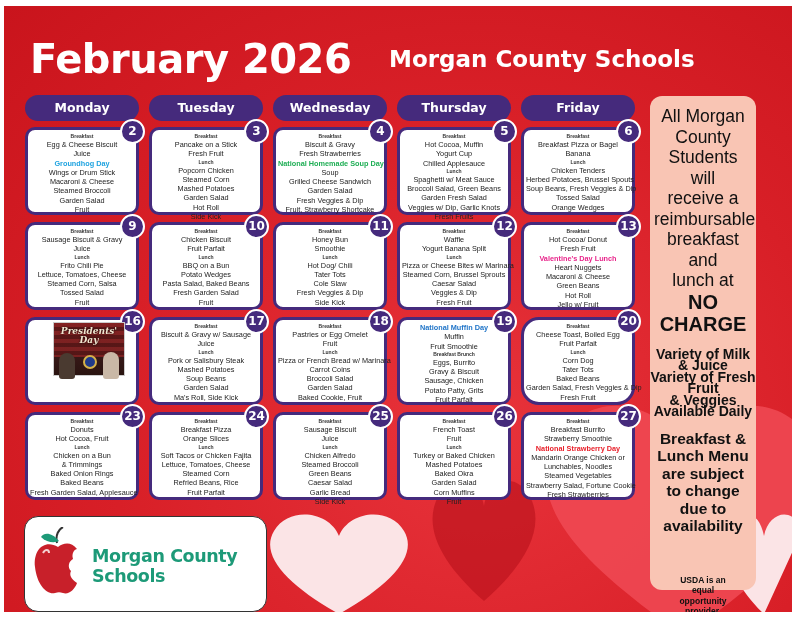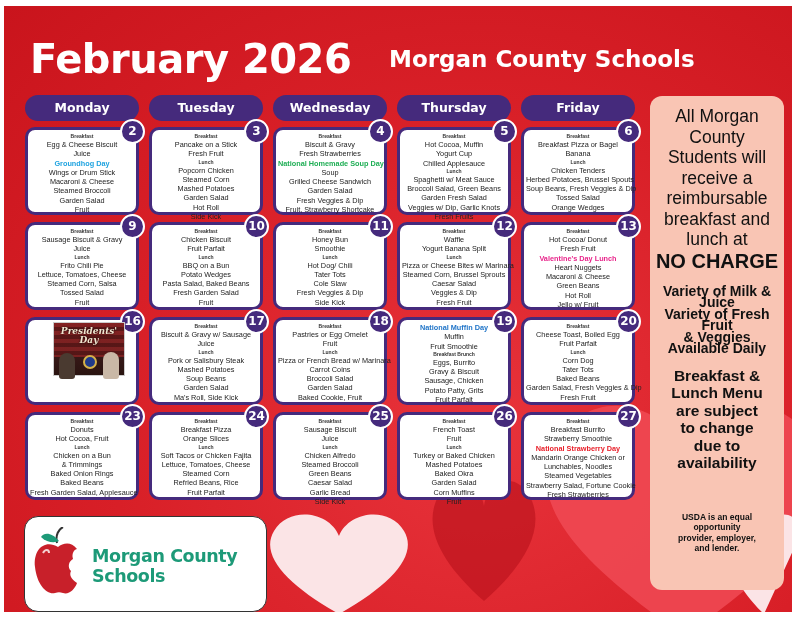--- a/index.html
+++ b/index.html
@@ -57,21 +57,21 @@
     color: #f2e6d0; font-family: "DejaVu Serif", serif; font-style: italic; font-weight: bold; font-size: 9px;
     text-align: center; text-shadow: 0 0 2px #000;
   }
   .pres-img .seal {
     position: absolute; left: 29px; top: 32px; width: 14px; height: 14px; border-radius: 50%;
     background: #1f3a8a; border: 2px solid #d4b14a;
   }
   .pres-img .face1 { position: absolute; left: 5px; top: 30px; width: 16px; height: 26px; background: #4a3a30; border-radius: 8px 8px 3px 3px; }
   .pres-img .face2 { position: absolute; right: 5px; top: 29px; width: 16px; height: 27px; background: #c9b8a6; border-radius: 8px 8px 3px 3px; }
   .info-panel {
-    position: absolute; left: 646px; top: 90px; width: 134px; height: 494px;
+    position: absolute; left: 646px; top: 90px; width: 106px; height: 494px;
     background: #f9c5b4; border-radius: 12px; text-align: center; color: #111;
   }
   .info-main { margin-top: 10px; font-size: 17.5px; line-height: 20.5px; padding: 0 4px; }
   .info-nocharge { font-size: 20px; font-weight: bold; line-height: 22px; }
   .info-variety { margin-top: 14px; font-size: 14px; font-weight: bold; line-height: 11.5px; }
   .info-change { margin-top: 12px; font-size: 15.5px; font-weight: bold; line-height: 17.5px; }
   .info-usda { margin-top: 40px; font-size: 8.5px; font-weight: bold; line-height: 10.5px; padding: 0 28px; }
   .logo-box {
     position: absolute; left: 20px; top: 510px; width: 243px; height: 96px;
     background: #fff; border: 1.5px solid #333; border-radius: 14px;
@@ -297,21 +297,21 @@
           <div class="line">Muffin</div>
           <div class="line">Fruit Smoothie</div>
           <div class="line lbl">Breakfast Brunch</div>
           <div class="line">Eggs, Burrito</div>
           <div class="line">Gravy &amp; Biscuit</div>
           <div class="line">Sausage, Chicken</div>
           <div class="line">Potato Patty, Grits</div>
           <div class="line">Fruit Parfait</div>
         </div>
       </div>
-      <div class="cell" style="left: 517px; top: 311px;">
+      <div class="cell" style="left: 517px; top: 311px; border-radius: 18px;">
         <div class="daynum">20</div>
         <div class="lines">
           <div class="line lbl">Breakfast</div>
           <div class="line">Cheese Toast, Boiled Egg</div>
           <div class="line">Fruit Parfait</div>
           <div class="line lbl">Lunch</div>
           <div class="line">Corn Dog</div>
           <div class="line">Tater Tots</div>
           <div class="line">Baked Beans</div>
           <div class="line">Garden Salad, Fresh Veggies &amp; Dip</div>

